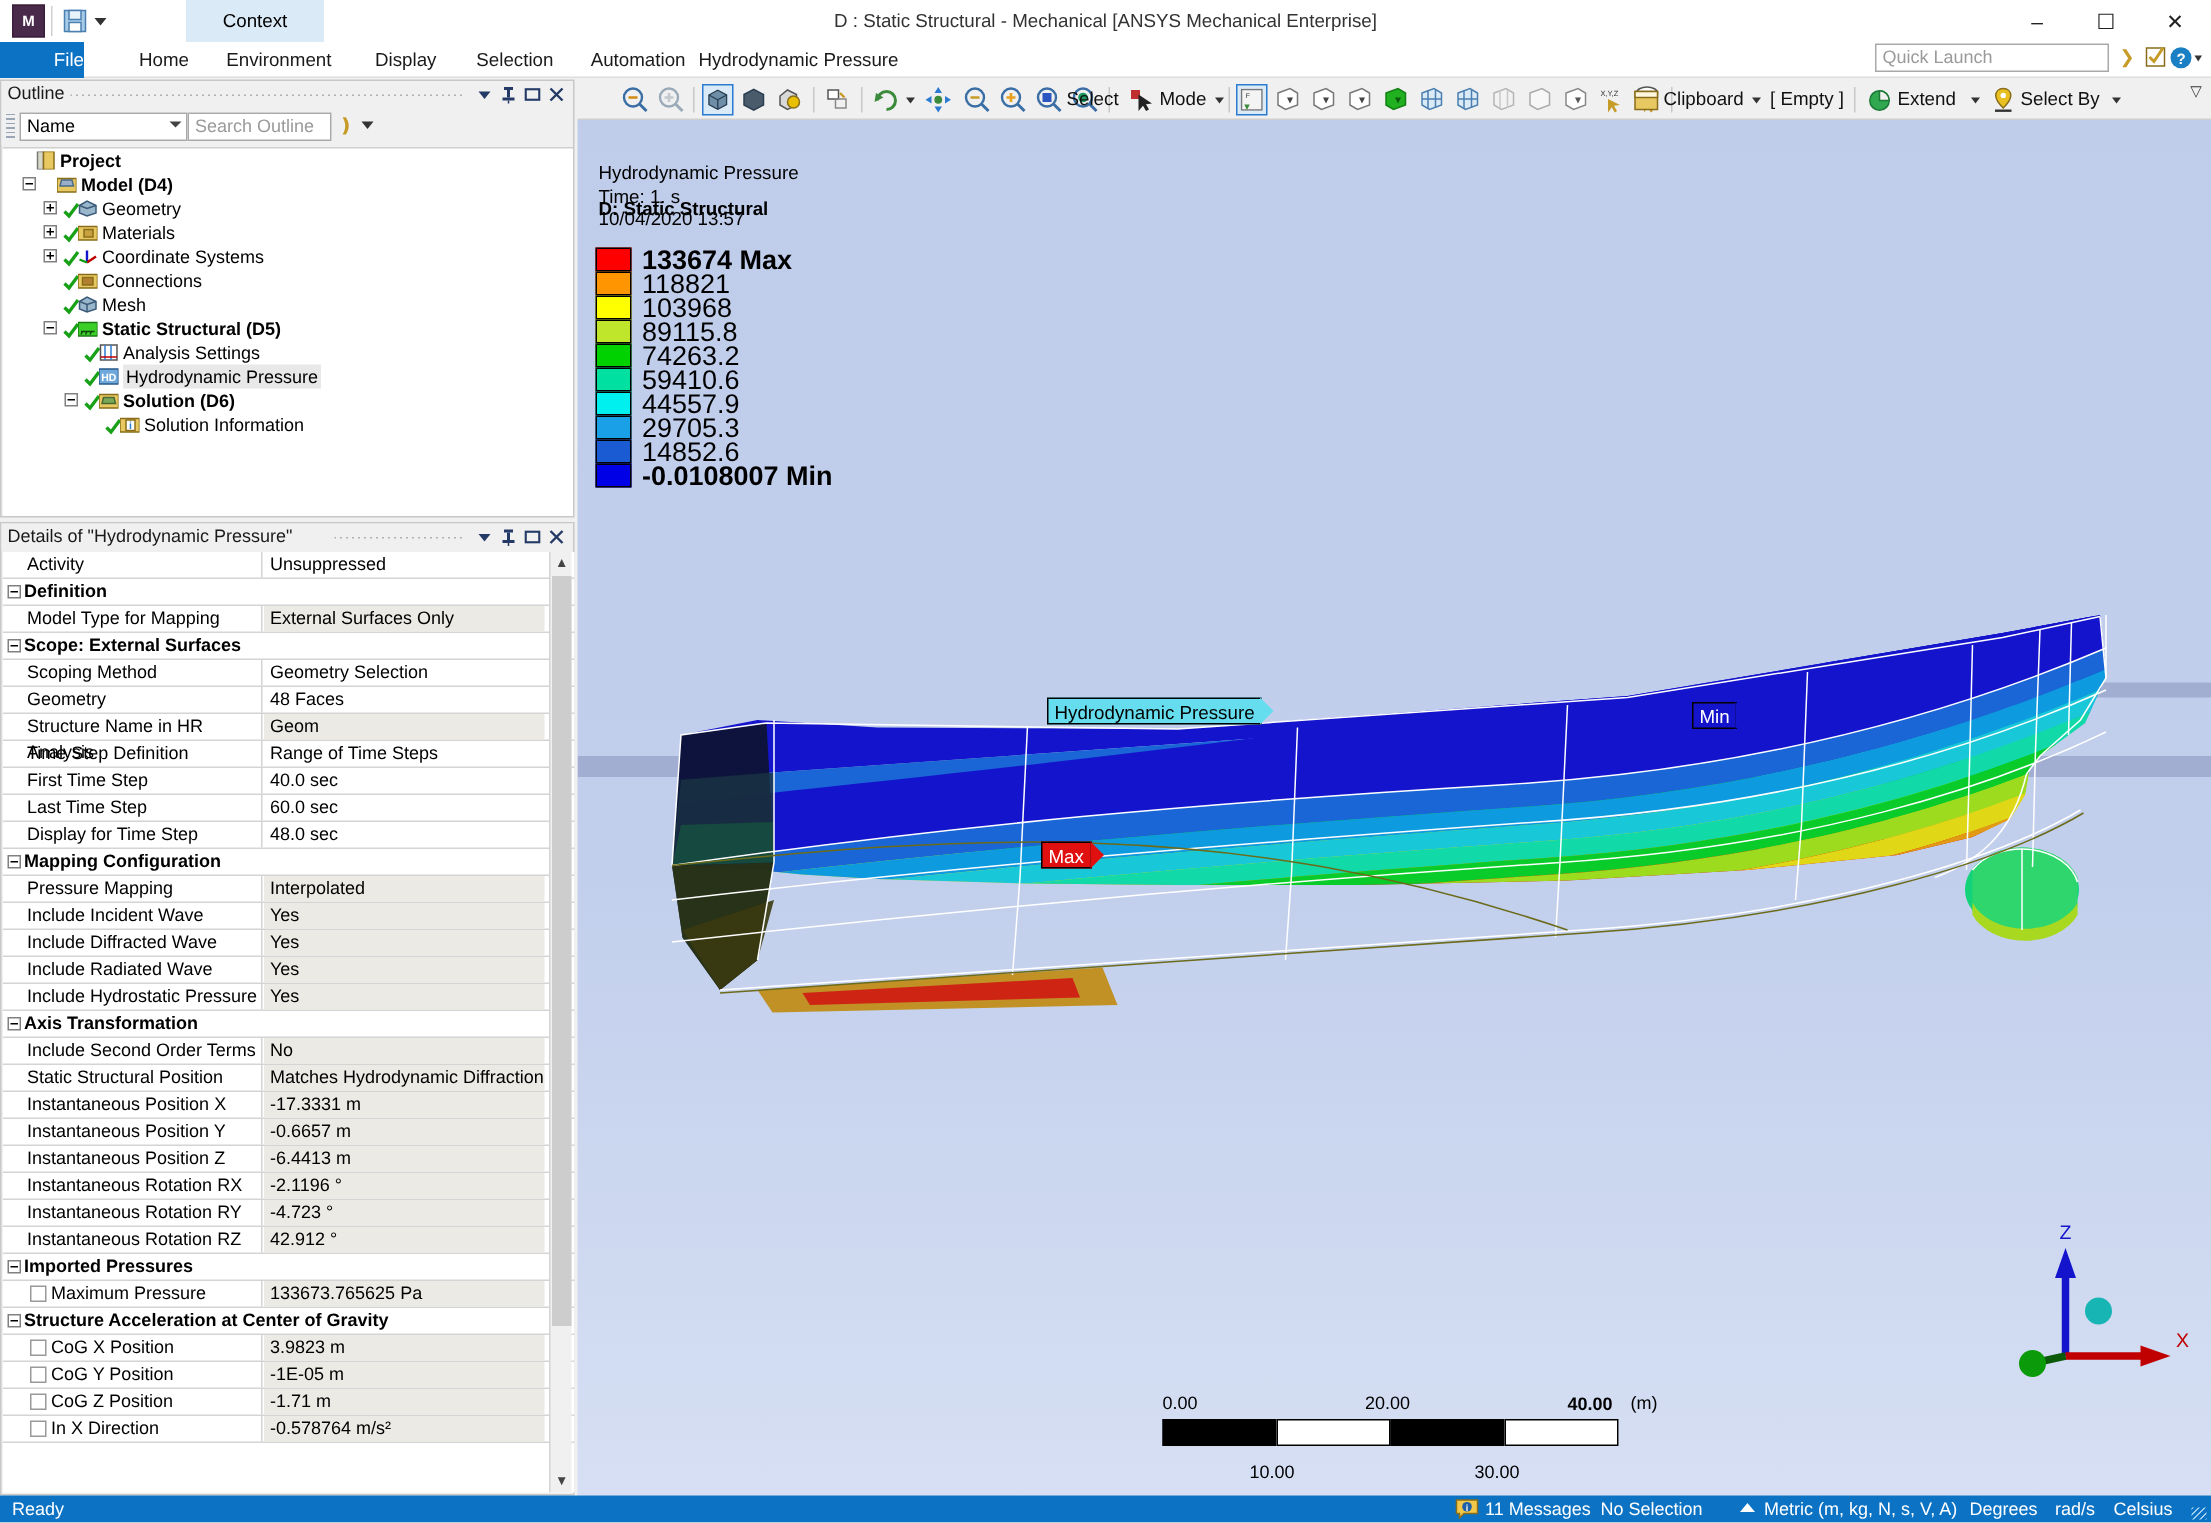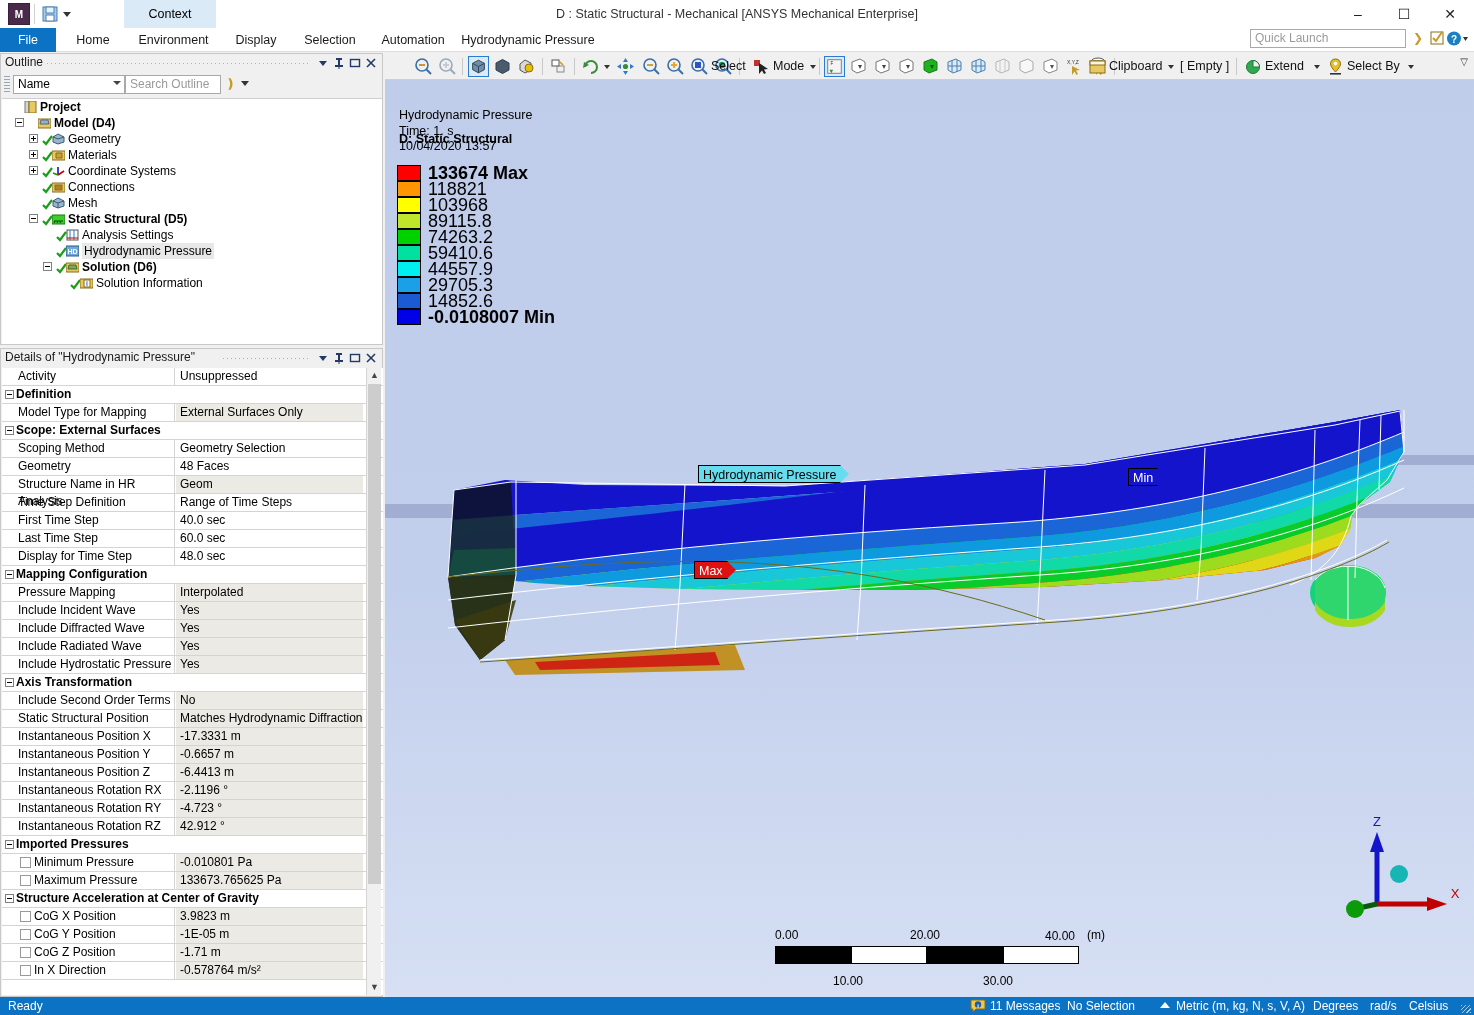--- a/index.html
+++ b/index.html
@@ -26,21 +26,21 @@
   .tb-title{position:absolute;left:0;top:0;width:1474px;height:28px;line-height:28px;
     text-align:center;font-size:12.5px;color:#333;pointer-events:none;}
   .winbtn{position:absolute;top:0;width:46px;height:28px;line-height:28px;text-align:center;
     font-size:14px;color:#222;cursor:default;}
   .winbtn.min{right:93px;} .winbtn.max{right:47px;} .winbtn.close{right:1px;}
 
   
   .ribbon{position:absolute;left:0;top:28px;width:1474px;height:24px;background:#ffffff;
     border-bottom:1px solid #dedede;}
   .rtab{position:absolute;top:0;height:24px;line-height:24px;font-size:12.5px;color:#1a1a1a;
-    text-align:center;cursor:default;}
+    text-align:right;cursor:default;}
   .rtab.file{background:#0b72c4;color:#fff;}
   .ql{position:absolute;right:68px;top:29px;width:156px;height:19px;background:#fff;
     border:1px solid #a9a9a9;color:#9a9a9a;font-size:12px;line-height:17px;padding-left:4px;}
   .ql-chev{position:absolute;right:48px;top:30px;width:16px;height:17px;color:#c79b28;
     font-size:12px;text-align:center;line-height:17px;}
   .ql-note{position:absolute;right:28px;top:30px;width:18px;height:17px;}
   .ql-help{position:absolute;right:6px;top:30px;width:22px;height:17px;}
 
   
   .outline{position:absolute;left:0;top:53px;width:383px;height:292px;background:#f0f0f0;
@@ -488,25 +488,20 @@
         <div class="drow grey">
           <div class="dkey">Instantaneous Rotation RZ</div>
           <div class="dval">42.912 °</div>
         </div>
         <div class="drow">
           <div class="dminus"></div>
           <div class="dcat">Imported Pressures</div>
         </div>
         <div class="drow grey">
           <div class="dcheck"></div>
-          <div class="dkey indent">Minimum Pressure</div>
-          <div class="dval">-0.010801 Pa</div>
-        </div>
-        <div class="drow grey">
-          <div class="dcheck"></div>
           <div class="dkey indent">Maximum Pressure</div>
           <div class="dval">133673.765625 Pa</div>
         </div>
         <div class="drow">
           <div class="dminus"></div>
           <div class="dcat">Structure Acceleration at Center of Gravity</div>
         </div>
         <div class="drow grey">
           <div class="dcheck"></div>
           <div class="dkey indent">CoG X Position</div>
@@ -896,21 +891,21 @@
       <span class="tip" style="border-left:9px solid #1414cd;"></span>
     </div>
     <div class="annot" style="left:309px;top:481px;background:#e01010;color:#fff;border-color:#000;">
       <span>Max</span>
       <span class="tip" style="border-left:9px solid #e01010;"></span>
     </div>
 
     <div class="scalebar" style="left:390px;top:848px;width:320px;height:60px;">
       <div class="sb-txt" style="left:0;top:0;">0.00</div>
       <div class="sb-txt" style="left:135px;top:0;">20.00</div>
-      <div class="sb-txt" style="left:270px;top:1px;">40.00</div>
+      <div class="sb-txt" style="left:270px;top:1px;font-weight:bold;">40.00</div>
       <div class="sb-txt" style="left:312px;top:0;">(m)</div>
       <div class="sb-seg" style="left:0;top:18px;width:76px;background:#000;"></div>
       <div class="sb-seg" style="left:76px;top:18px;width:76px;background:#fff;"></div>
       <div class="sb-seg" style="left:152px;top:18px;width:76px;background:#000;"></div>
       <div class="sb-seg" style="left:228px;top:18px;width:76px;background:#fff;"></div>
       <div class="sb-txt" style="left:58px;top:46px;">10.00</div>
       <div class="sb-txt" style="left:208px;top:46px;">30.00</div>
     </div>
   </div>
 

